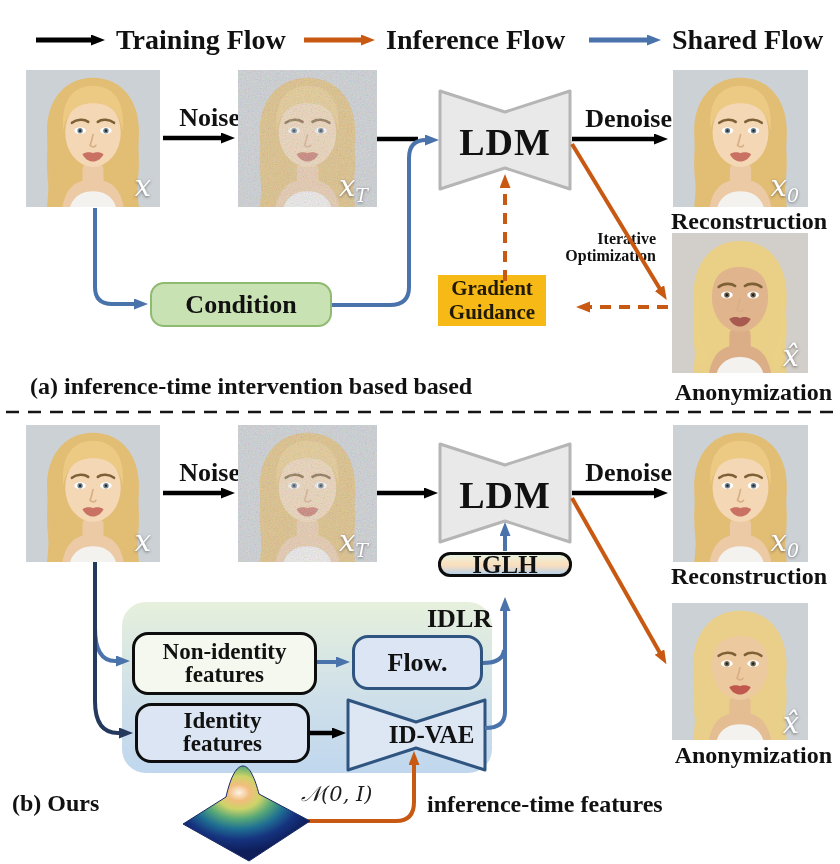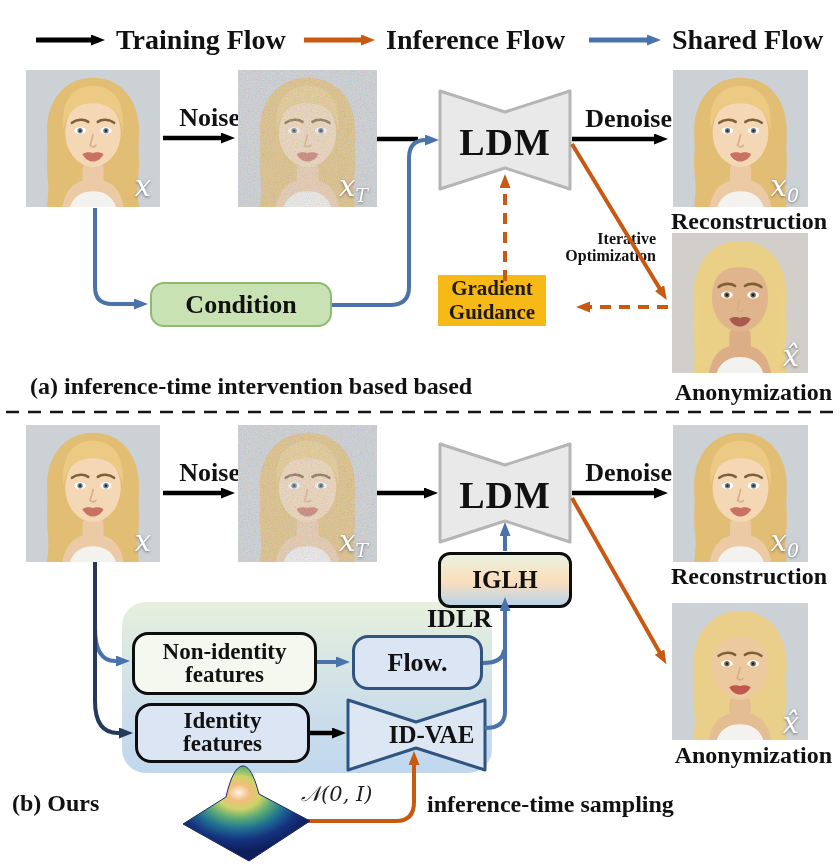--- a/index.html
+++ b/index.html
@@ -153,38 +153,38 @@
         <use href="#face-base"></use>
       </svg>
     <span class="imglabel"><span>x̂</span></span>
   </div>
 
   <span class="lbl ctr" style="left:160px;top:458px;width:80px;font-size:26px;">Noise</span>
   <span class="lbl ctr" style="left:570px;top:458px;width:102px;font-size:26px;">Denoise</span>
   <span class="lbl ctr caption" style="left:655px;top:563px;width:172px;">Reconstruction</span>
   <span class="lbl ctr caption" style="left:650px;top:742px;width:182px;">Anonymization</span>
   <span class="lbl caption" style="left:12px;top:790px;">(b) Ours</span>
-  <span class="lbl caption" style="left:427px;top:791px;">inference-time sampling</span>
+  <span class="lbl caption" style="left:427px;top:791px;">inference-time features</span>
   <span class="abs mathlbl" style="left:301px;top:782px;">𝒩(0, I)</span>
 
   <div class="node idlr-region" style="left:122px;top:602px;width:370px;height:171px;">
     <span class="lbl ctr" style="left:0;right:0;top:2px;font-size:26px;">IDLR</span>
   </div>
   <div class="node featbox nonid" style="left:132px;top:632px;width:185px;height:63px;">
     <div>Non-identity</div>
     <div>features</div>
   </div>
   <div class="node proj" style="left:352px;top:635px;width:131px;height:55px;">
     <span>Flow.</span>
   </div>
   <div class="node featbox idbox" style="left:135px;top:703px;width:175px;height:60px;">
     <div>Identity</div>
     <div>features</div>
   </div>
-  <div class="node iglh" style="left:438px;top:552px;width:134px;height:56px;">
+  <div class="node iglh" style="left:438px;top:552px;width:134px;height:25px;">
     <span>IGLH</span>
   </div>
 
   <svg id="overlay" width="840" height="864" viewBox="0 0 840 864">
     <defs>
       <marker id="mK" markerUnits="userSpaceOnUse" markerWidth="16" markerHeight="13" refX="1" refY="5.5" orient="auto">
           <path d="M0,0 L14,5.5 L0,11 Z" fill="#000000"></path>
         </marker>
       <marker id="mO" markerUnits="userSpaceOnUse" markerWidth="16" markerHeight="13" refX="1" refY="5.5" orient="auto">
           <path d="M0,0 L14,5.5 L0,11 Z" fill="#c85912"></path>

